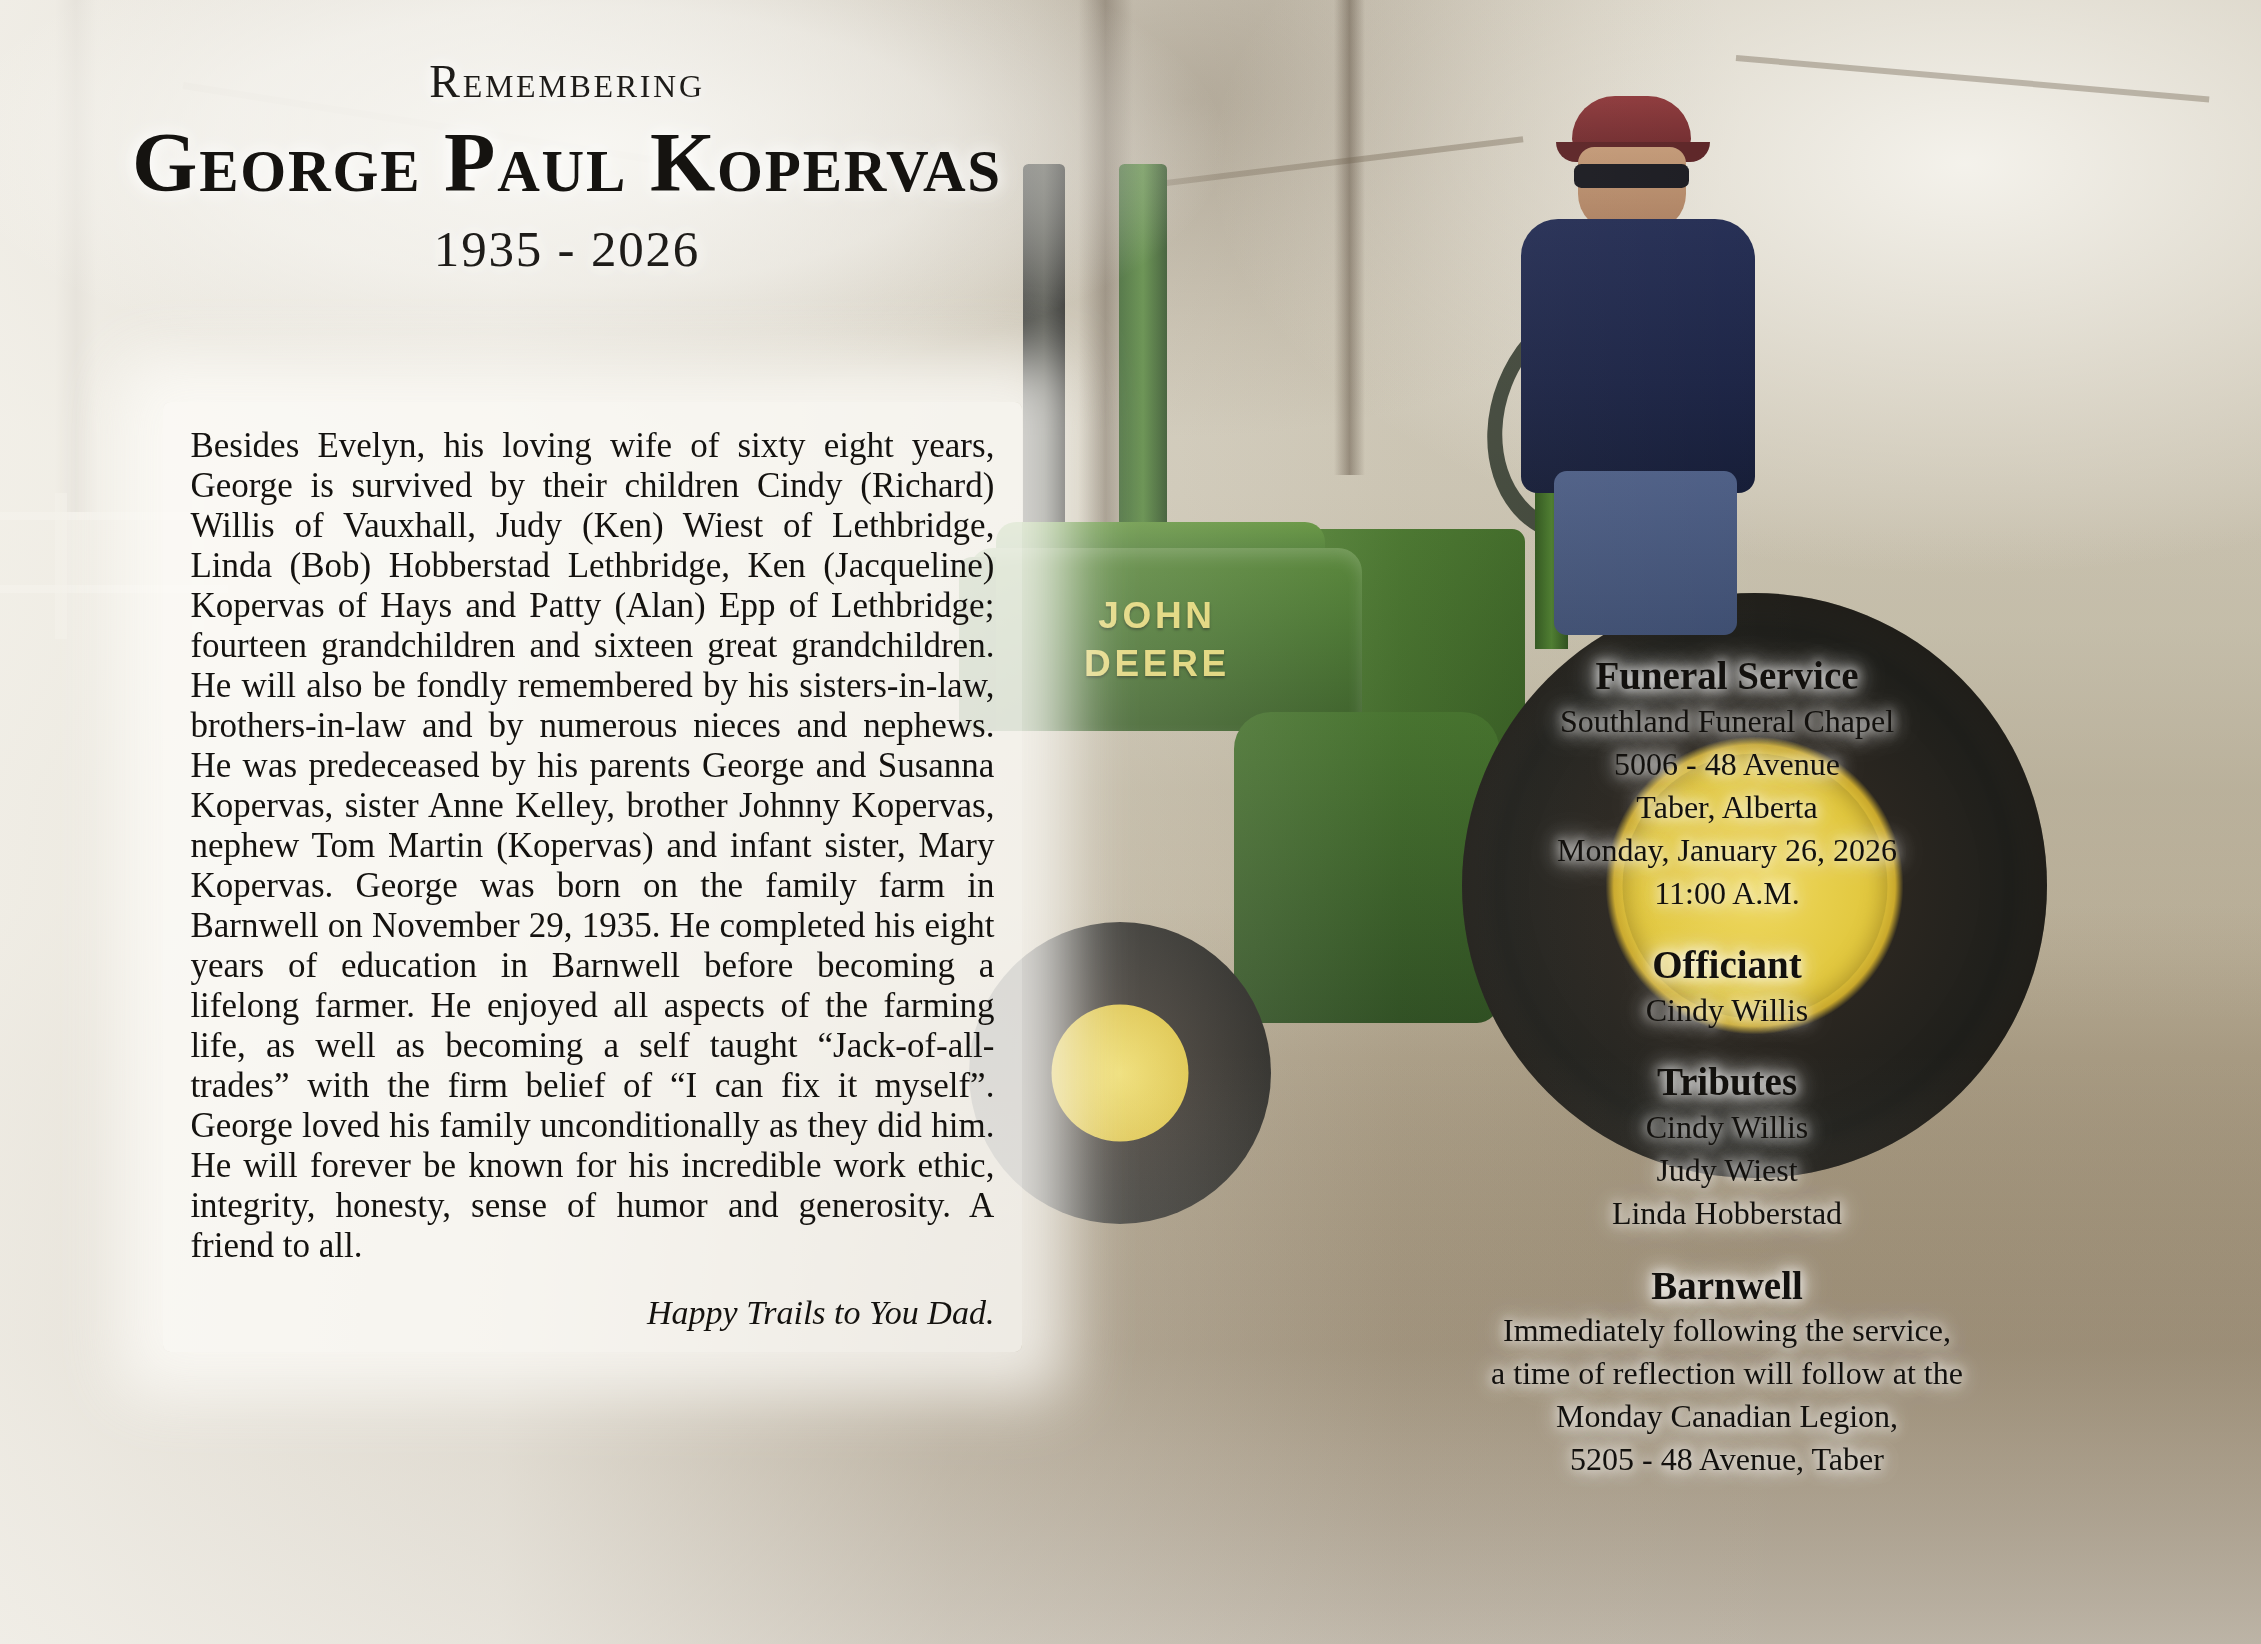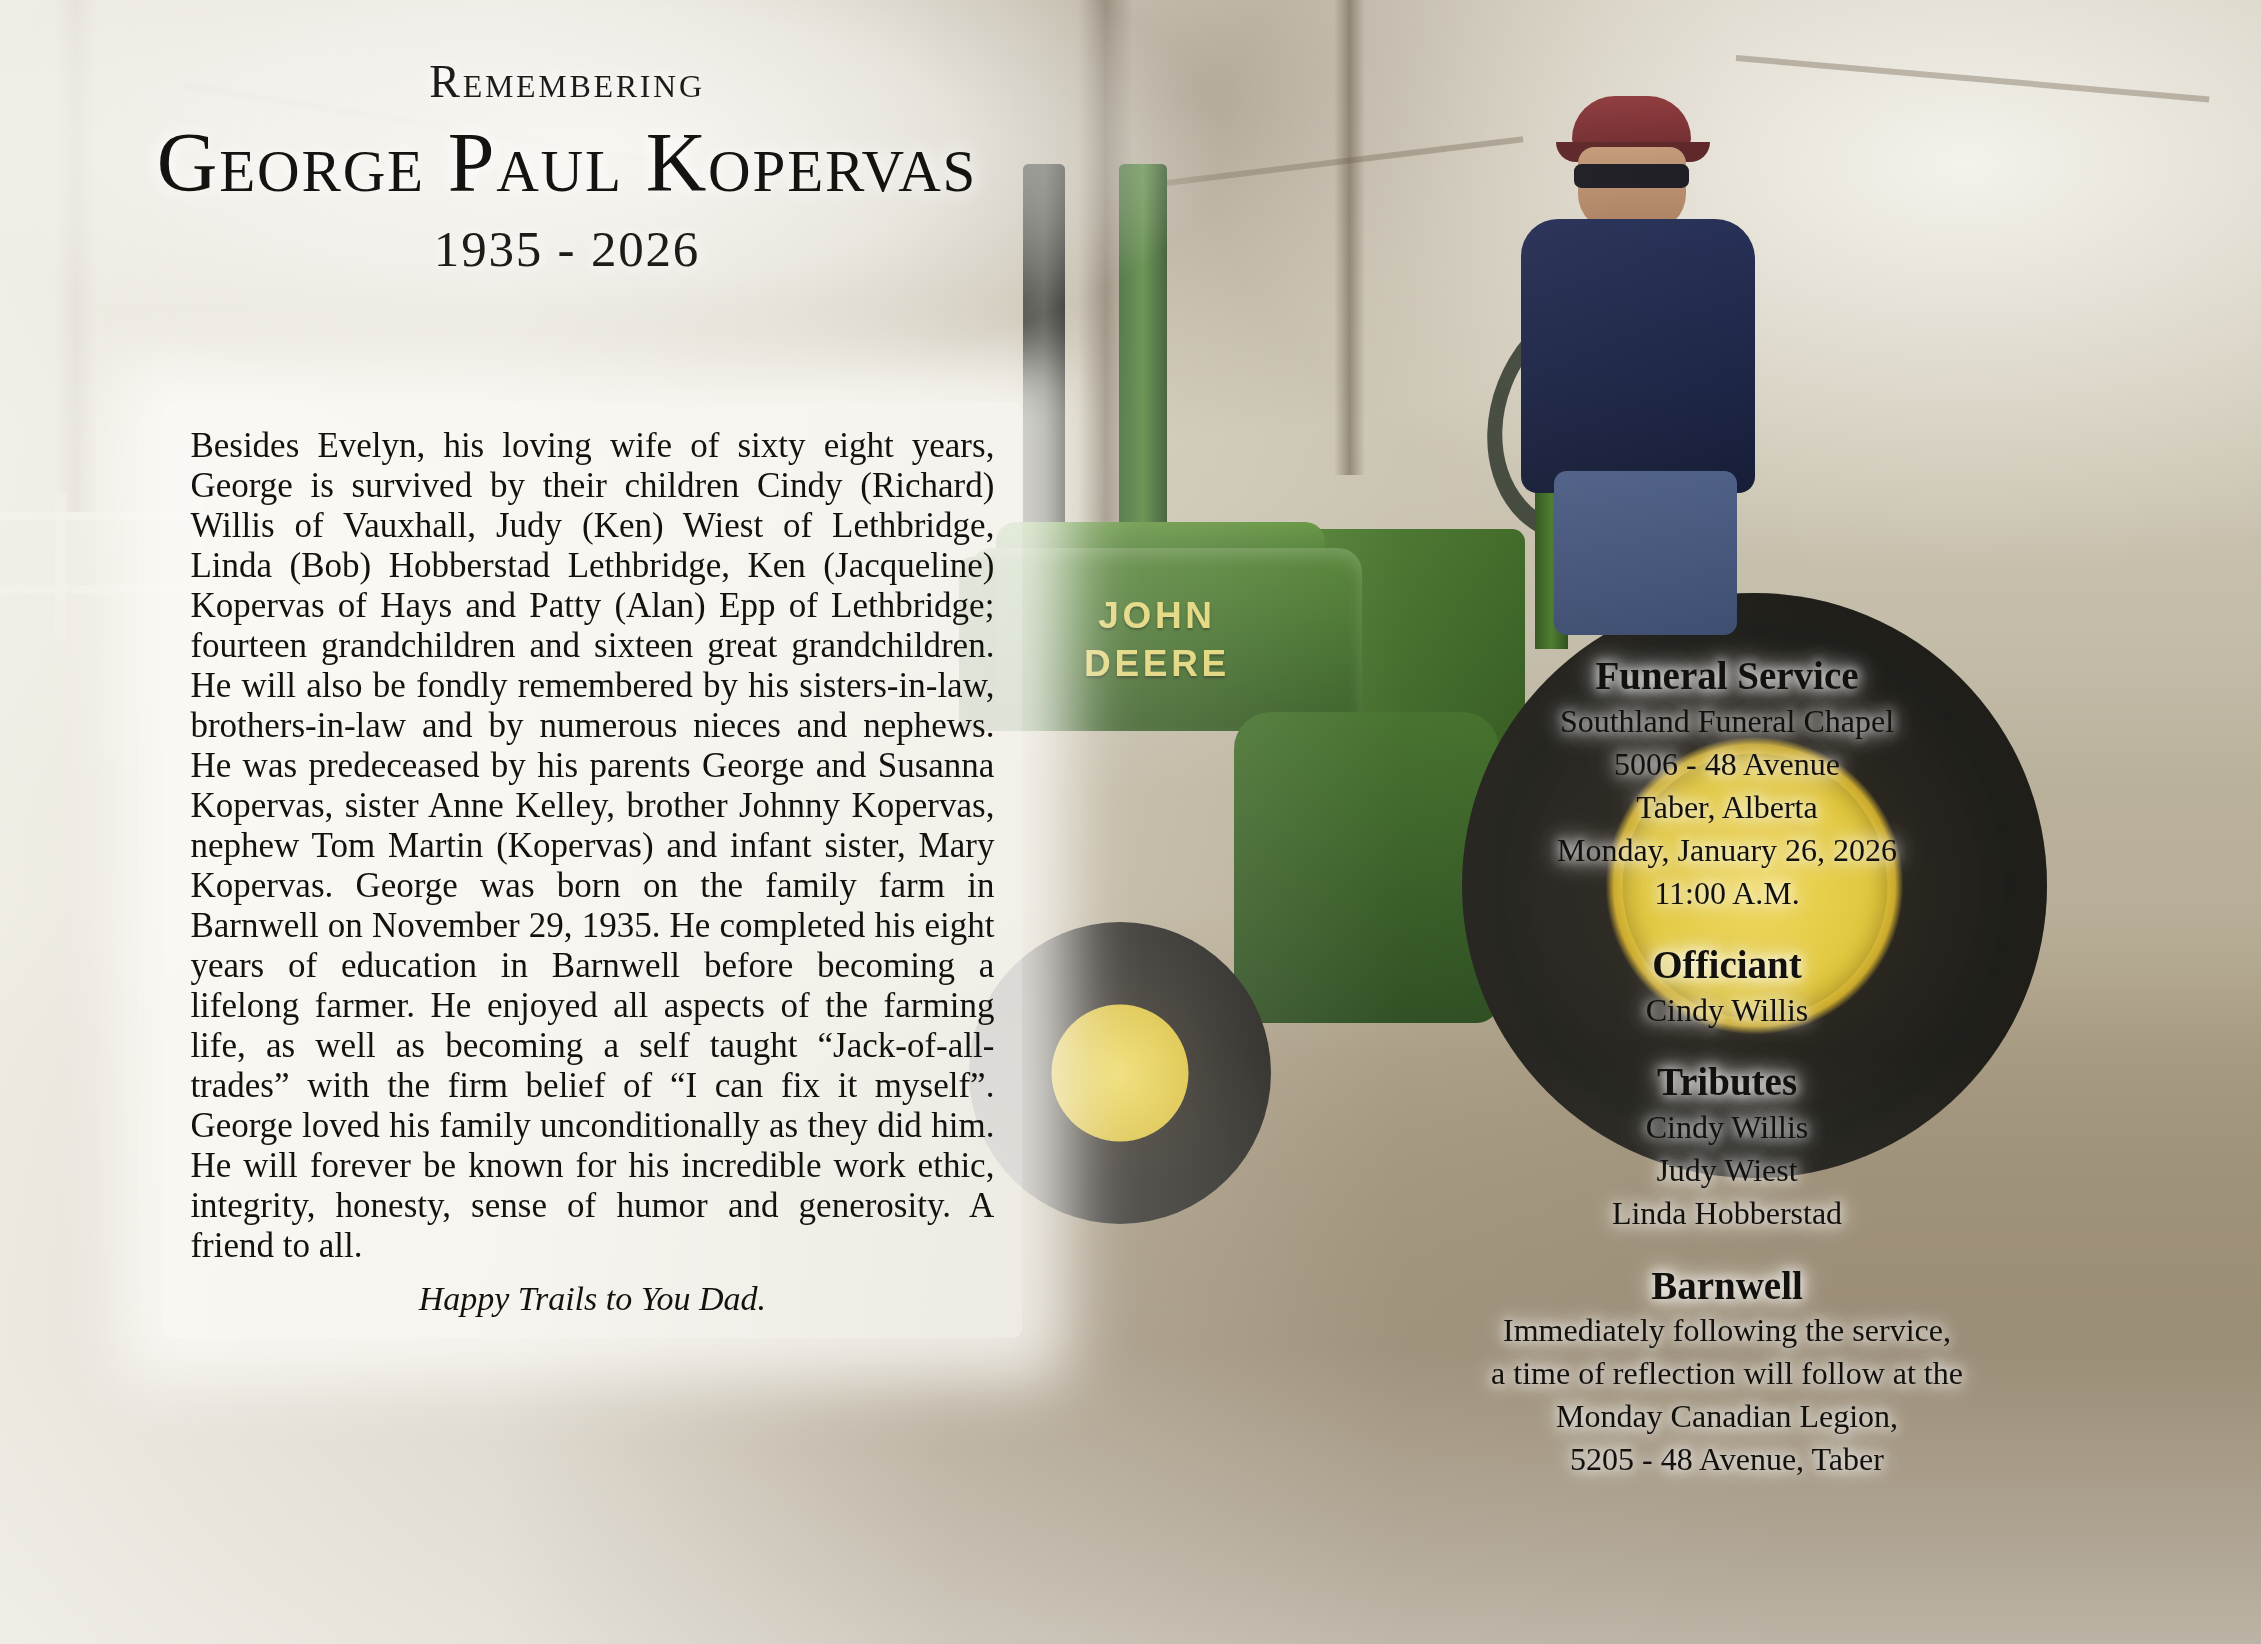--- a/index.html
+++ b/index.html
@@ -143,40 +143,40 @@
     position: absolute; left: 37px; top: 55px; width: 1060px; text-align: center;
     color: #1e1c19;
   }
   .h-remember {
     font-variant: small-caps; font-size: 46px; letter-spacing: 2.7px;
     font-family: "Liberation Serif", serif; font-weight: normal;
     text-shadow: 0 0 12.8px rgba(255,255,255,0.95), 0 0 24px rgba(255,255,255,0.9);
   }
   .h-name {
     font-variant: small-caps; font-size: 84px; letter-spacing: 1.8px; margin-top: 5.5px;
-    font-family: "Liberation Serif", serif; font-weight: normal; color:#151310;
+    font-family: "Liberation Serif", serif; font-weight: bold; color:#151310;
     text-shadow: 0 0 14.6px rgba(255,255,255,0.95), 0 0 27.4px rgba(255,255,255,0.85);
   }
   .h-years {
     font-size: 51px; margin-top: 9.1px; letter-spacing: 1.8px;
     text-shadow: 0 0 14.6px rgba(255,255,255,0.95), 0 0 25.6px rgba(255,255,255,0.85);
   }
 
   .bio-wrap {
     position: absolute; left: 163px; top: 402px; width: 804px;
     padding: 24px 27.4px 20px 27.4px;
     background: rgba(252,251,248,0.80);
     box-shadow: 0 0 64px 46px rgba(252,251,248,0.80);
     border-radius: 7.3px;
   }
   .bio {
     font-size: 35px; line-height: 40px; text-align: justify; color: #14120f;
   }
   .bio-sign {
-    margin-top: 14px; text-align: center; font-style: italic; font-size: 34px; color:#14120f;
+    margin-top: 28px; text-align: right; font-style: italic; font-size: 34px; color:#14120f;
   }
 
   .details {
     position: absolute; left: 1389px; top: 653px; width: 676px; text-align: center;
     color: #13110e;
     text-shadow: 0 0 11px rgba(255,255,255,0.95), 0 0 20px rgba(255,255,255,0.9), 0 0 31px rgba(255,255,255,0.75);
   }
   .d-head {
     font-weight: bold; font-size: 39px; margin-bottom: 1.8px;
   }

